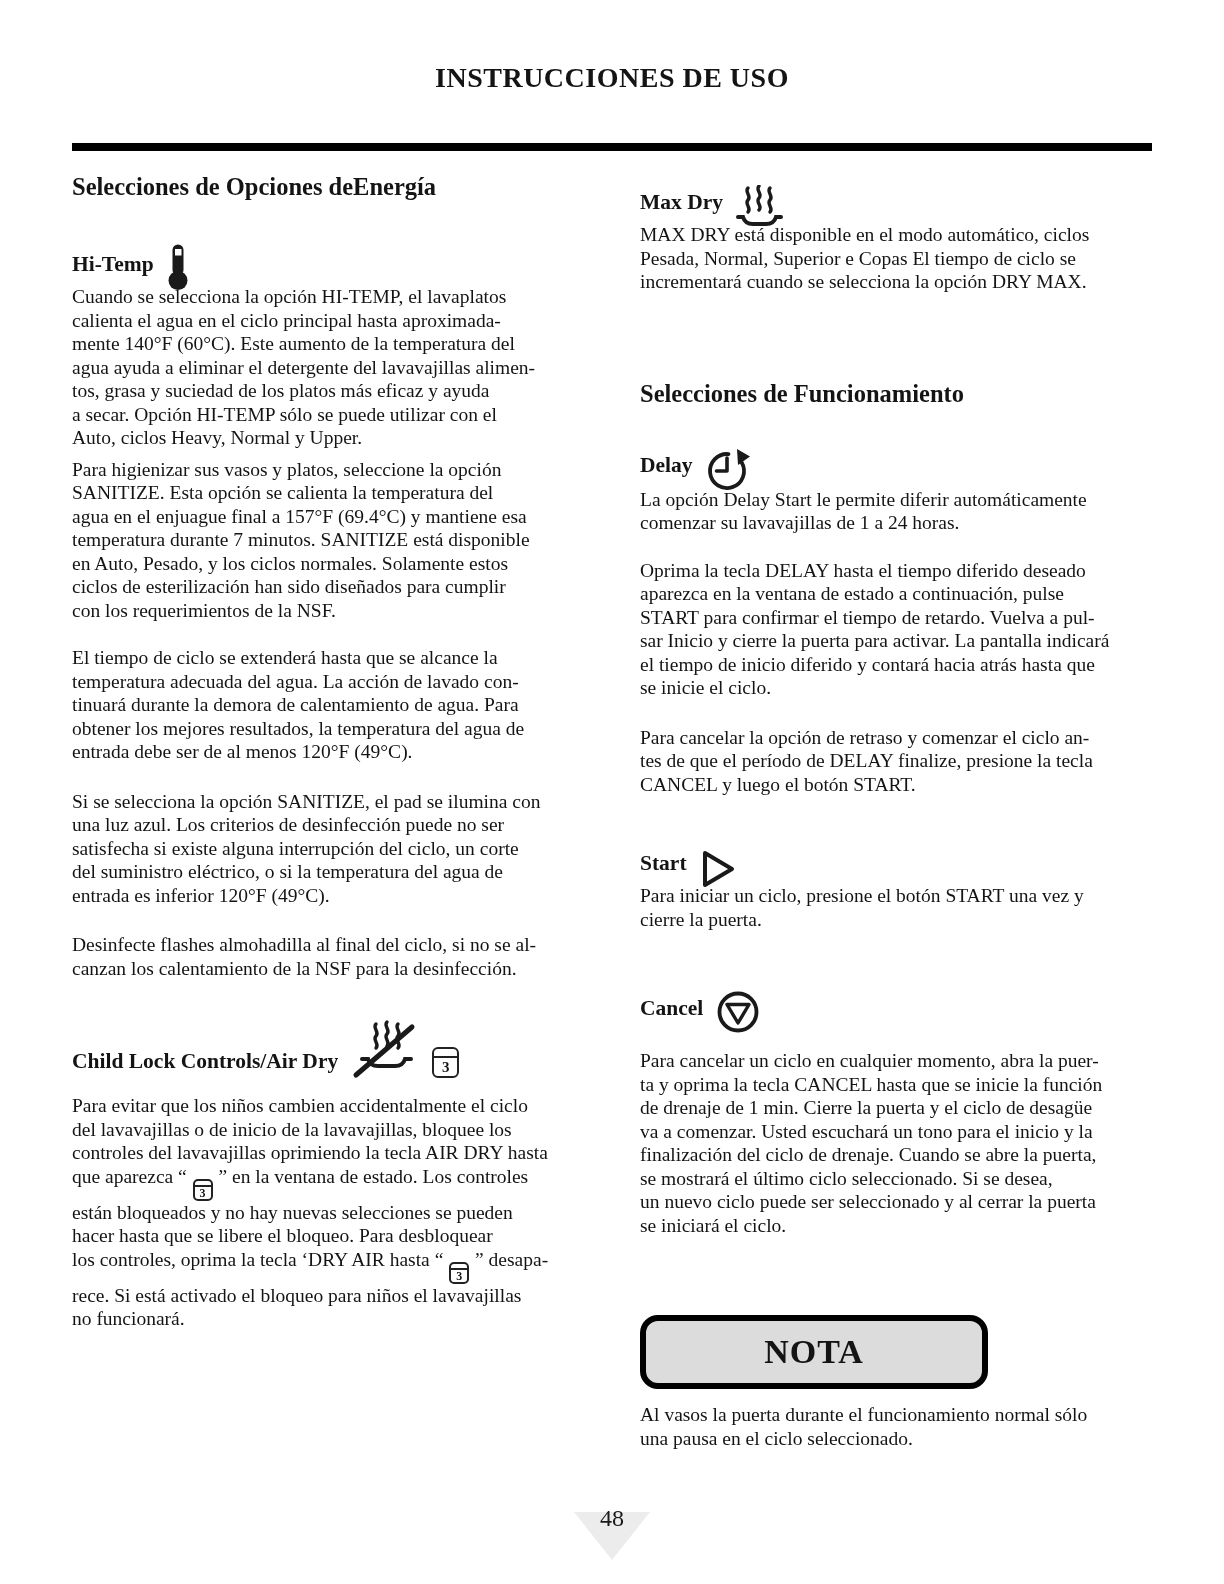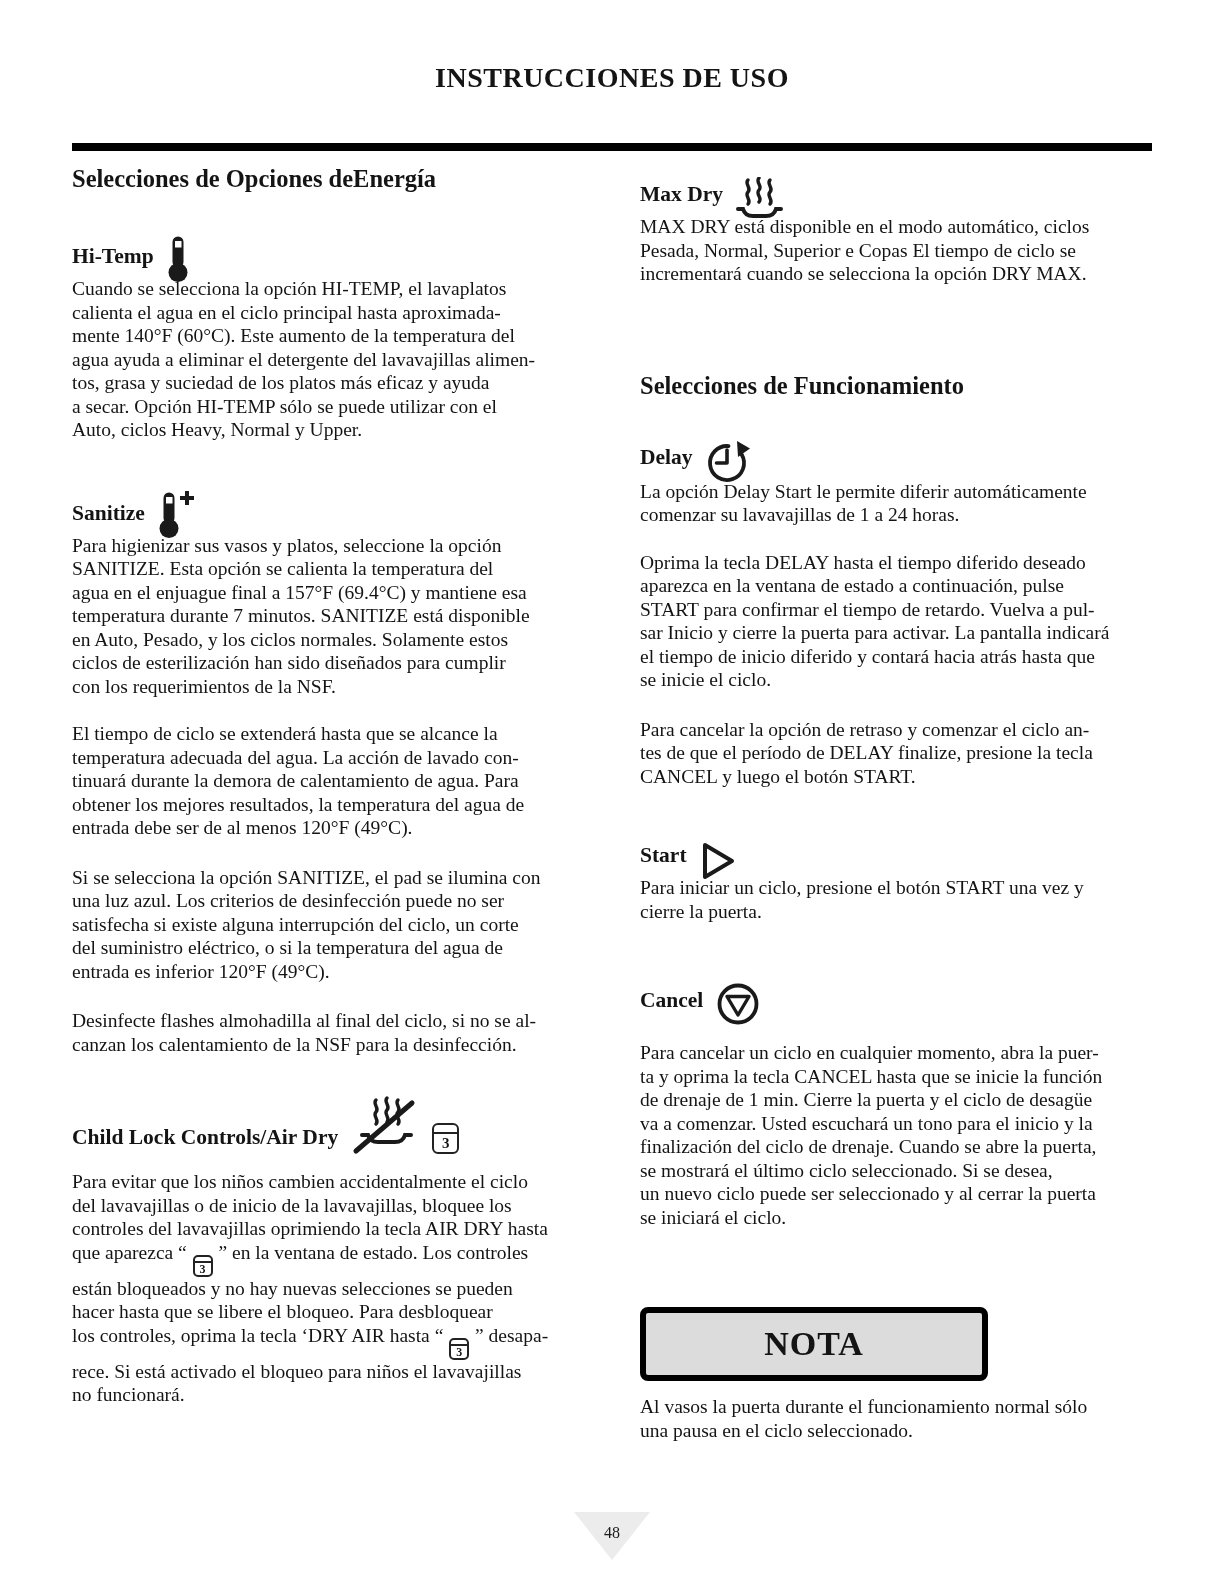--- a/index.html
+++ b/index.html
@@ -4,21 +4,21 @@
 <style>
   html,body { margin:0; padding:0; background:#ffffff; }
   .page {
     position:relative; width:1224px; height:1584px; background:#ffffff;
     font-family:Liberation Serif, serif; color:#141414; overflow:hidden;
     margin:0 auto;
   }
   .content { padding:0 72px; }
   .doc-title { padding-top:60px; text-align:center; font-size:28px; font-weight:bold; line-height:36px; letter-spacing:0.5px; }
   .rule { height:8px; background:#000; margin-top:47px; }
-  .columns { display:flex; gap:26px; margin-top:14px; }
+  .columns { display:flex; gap:26px; margin-top:22px; }
   .col-left  { width:542px; flex:none; }
   .col-right { width:514px; flex:none; }
 
   .section-h { font-size:24.5px; font-weight:bold; line-height:28px; margin:0; }
   .col-left .section-h { margin-top:0; }
 
   .opt-head { display:flex; align-items:flex-end; gap:12px; font-size:21.5px; font-weight:bold; height:34px; }
   .opt-head svg { flex:none; }
   .icon-overflow { margin:-14px 0; }
 
@@ -44,32 +44,32 @@
         vertical-align:-4px; margin:0 1px; background:#fff; }
   .d3top { height:5px; border-bottom:2.5px solid #222; }
   .d3digit { flex:1; display:flex; align-items:center; justify-content:center;
              font-size:12px; font-weight:bold; line-height:1; }
   .d3-lg { width:27px; height:31px; border-radius:6px; vertical-align:0; margin-left:2px; }
   .d3-lg .d3top { height:7px; }
   .d3-lg .d3digit { font-size:15px; }
 
   
   .note-box { margin-top:78px; width:336px; height:62px; box-sizing:content-box;
-              border:6px solid #000; border-radius:8px; background:#dcdcdc;
+              border:6px solid #000; border-radius:18px; background:#dcdcdc;
               display:flex; align-items:center; justify-content:center;
               font-size:34px; font-weight:bold; letter-spacing:1px; }
   .note-body { margin-top:14px; }
 
   
   .page-marker { position:absolute; left:50%; top:1504px; transform:translateX(-50%); width:76px; height:56px; }
   .tri { position:absolute; left:0; top:8px; width:0; height:0;
          border-left:38px solid transparent; border-right:38px solid transparent;
          border-top:48px solid #ececec; }
-  .pnum { position:absolute; top:20px; left:0; width:100%; text-align:center;
-          font-size:16px; color:#1a1a1a; }
+  .pnum { position:absolute; top:1px; left:0; width:100%; text-align:center;
+          font-size:24px; color:#1a1a1a; }
 </style>
 </head>
 <body>
 
 <div class="page">
   <div class="content">
     <div class="doc-title">INSTRUCCIONES DE USO</div>
     <div class="rule"></div>
 
     <div class="columns">
@@ -86,29 +86,20 @@
           </svg>
         </div>
         <p class="body">Cuando se selecciona la opción HI-TEMP, el lavaplatos
 calienta el agua en el ciclo principal hasta aproximada-
 mente 140°F (60°C). Este aumento de la temperatura del
 agua ayuda a eliminar el detergente del lavavajillas alimen-
 tos, grasa y suciedad de los platos más eficaz y ayuda
 a secar. Opción HI-TEMP sólo se puede utilizar con el
 Auto, ciclos Heavy, Normal y Upper.</p>
 
-        <div class="opt-head san-head">
-          <span>Sanitize</span>
-          <svg class="icon-overflow" width="40" height="52" viewBox="0 0 40 52">
-            <rect x="6.5" y="4.5" width="11" height="31" rx="5.5" fill="#1a1a1a"></rect>
-            <circle cx="12" cy="40.5" r="9.5" fill="#1a1a1a"></circle>
-            <rect x="9" y="9" width="6.5" height="6.5" fill="#ffffff"></rect>
-            <path d="M23 10 H37 M30 3 V17" stroke="#1a1a1a" stroke-width="4"></path>
-          </svg>
-        </div>
         <p class="body">Para higienizar sus vasos y platos, seleccione la opción
 SANITIZE. Esta opción se calienta la temperatura del
 agua en el enjuague final a 157°F (69.4°C) y mantiene esa
 temperatura durante 7 minutos. SANITIZE está disponible
 en Auto, Pesado, y los ciclos normales. Solamente estos
 ciclos de esterilización han sido diseñados para cumplir
 con los requerimientos de la NSF.</p>
         <p class="body mt24">El tiempo de ciclo se extenderá hasta que se alcance la
 temperatura adecuada del agua. La acción de lavado con-
 tinuará durante la demora de calentamiento de agua. Para

